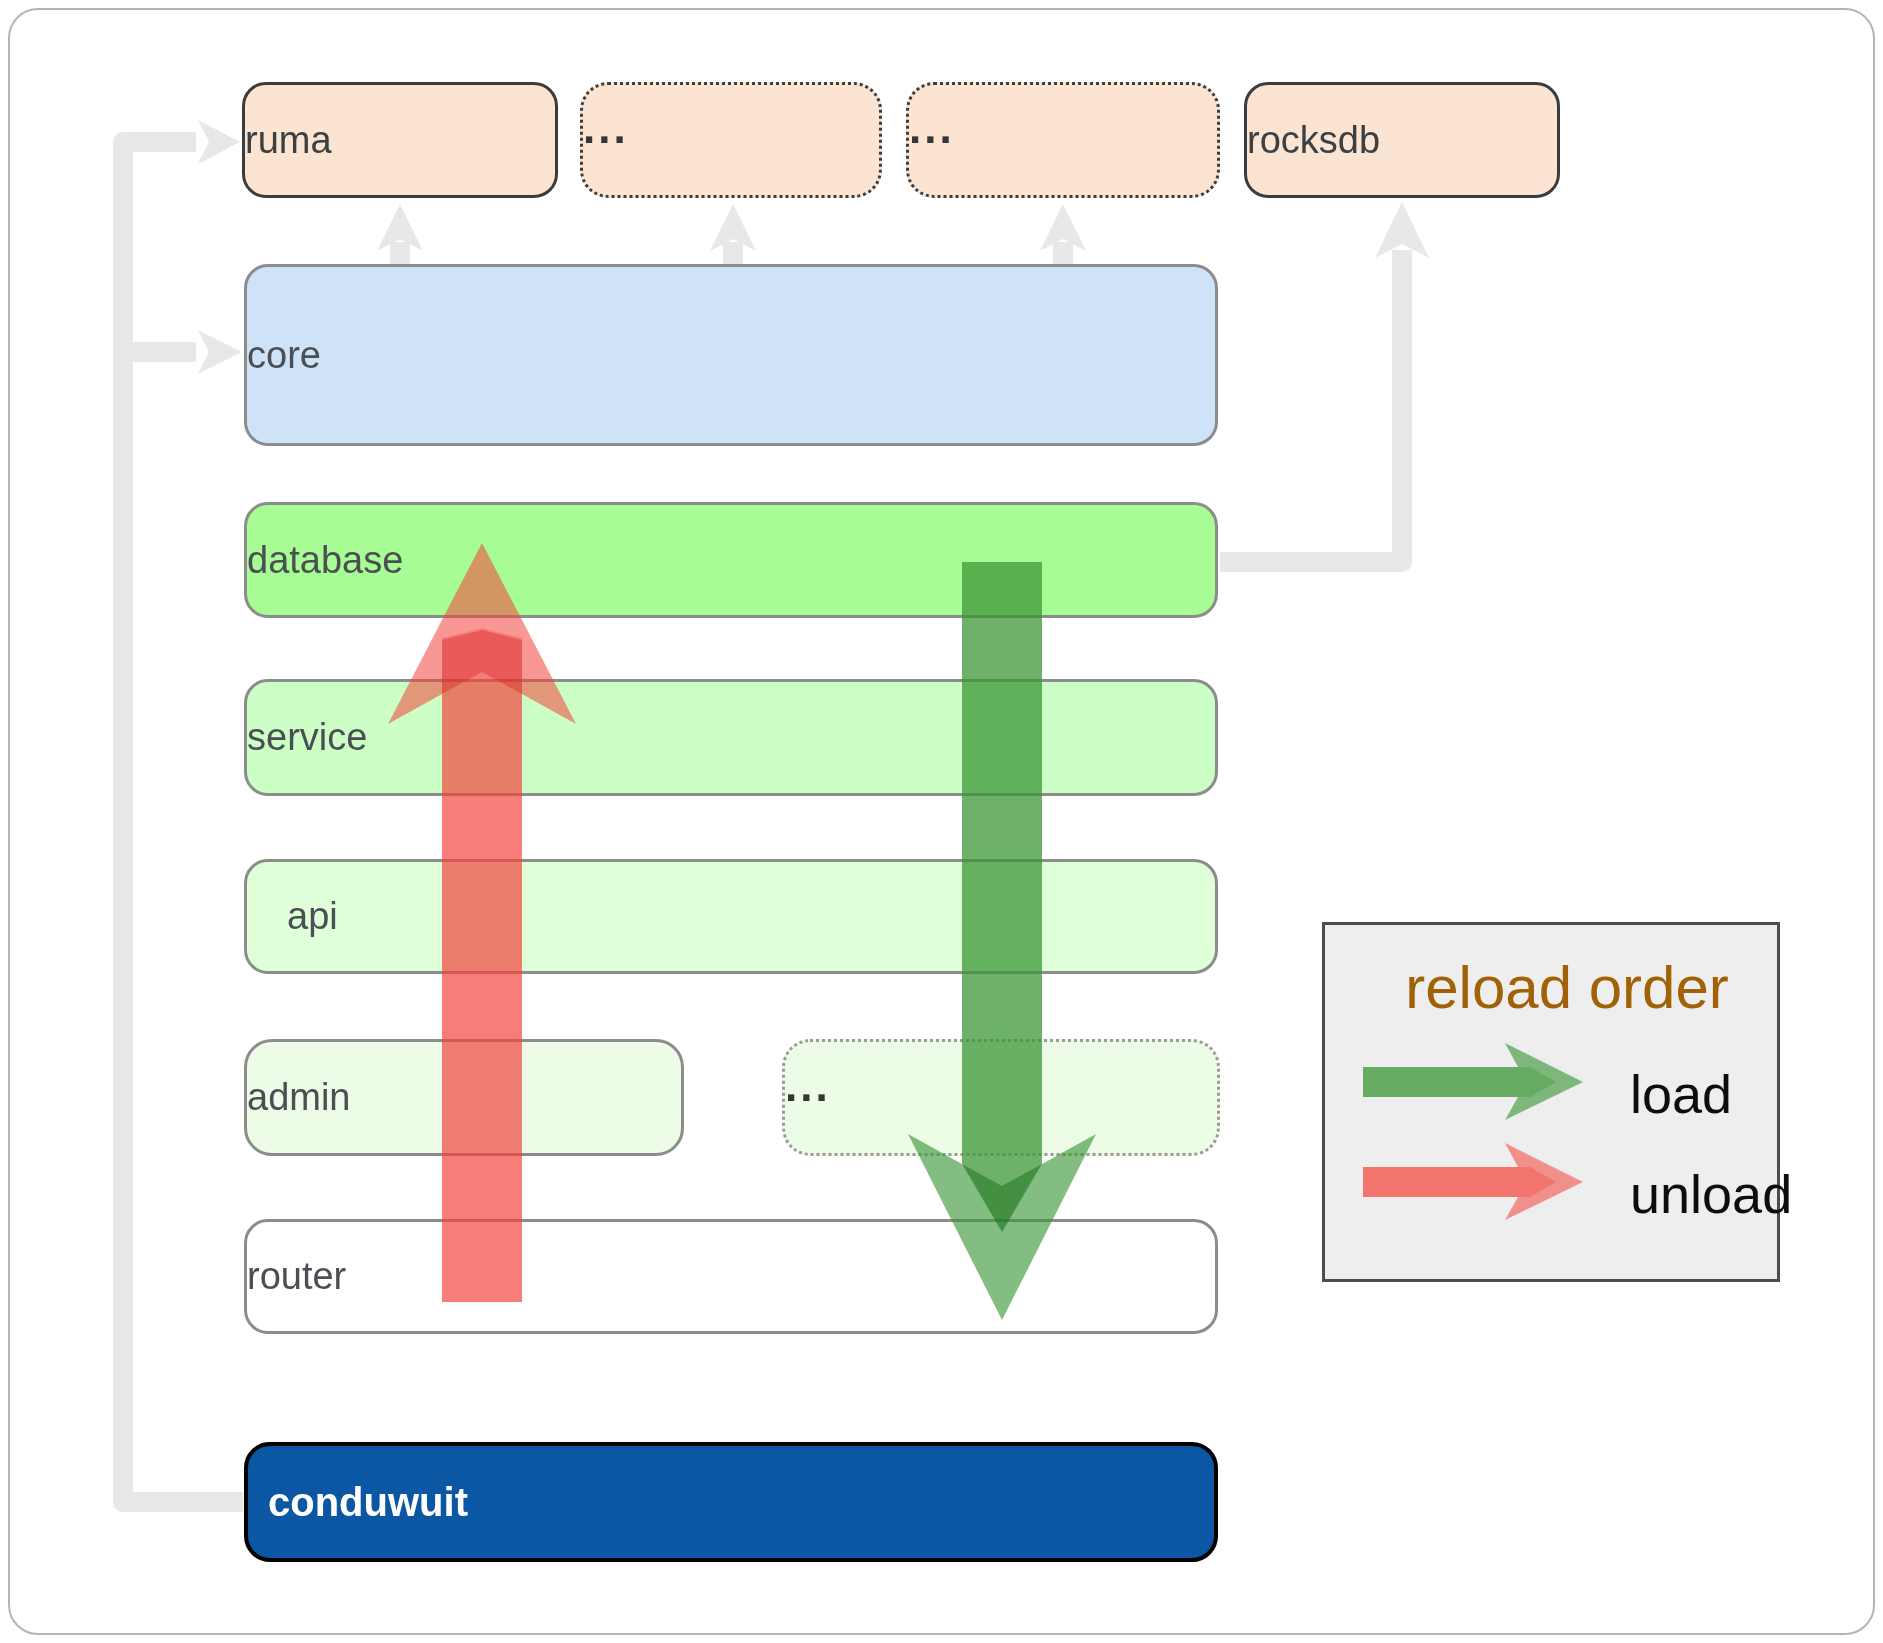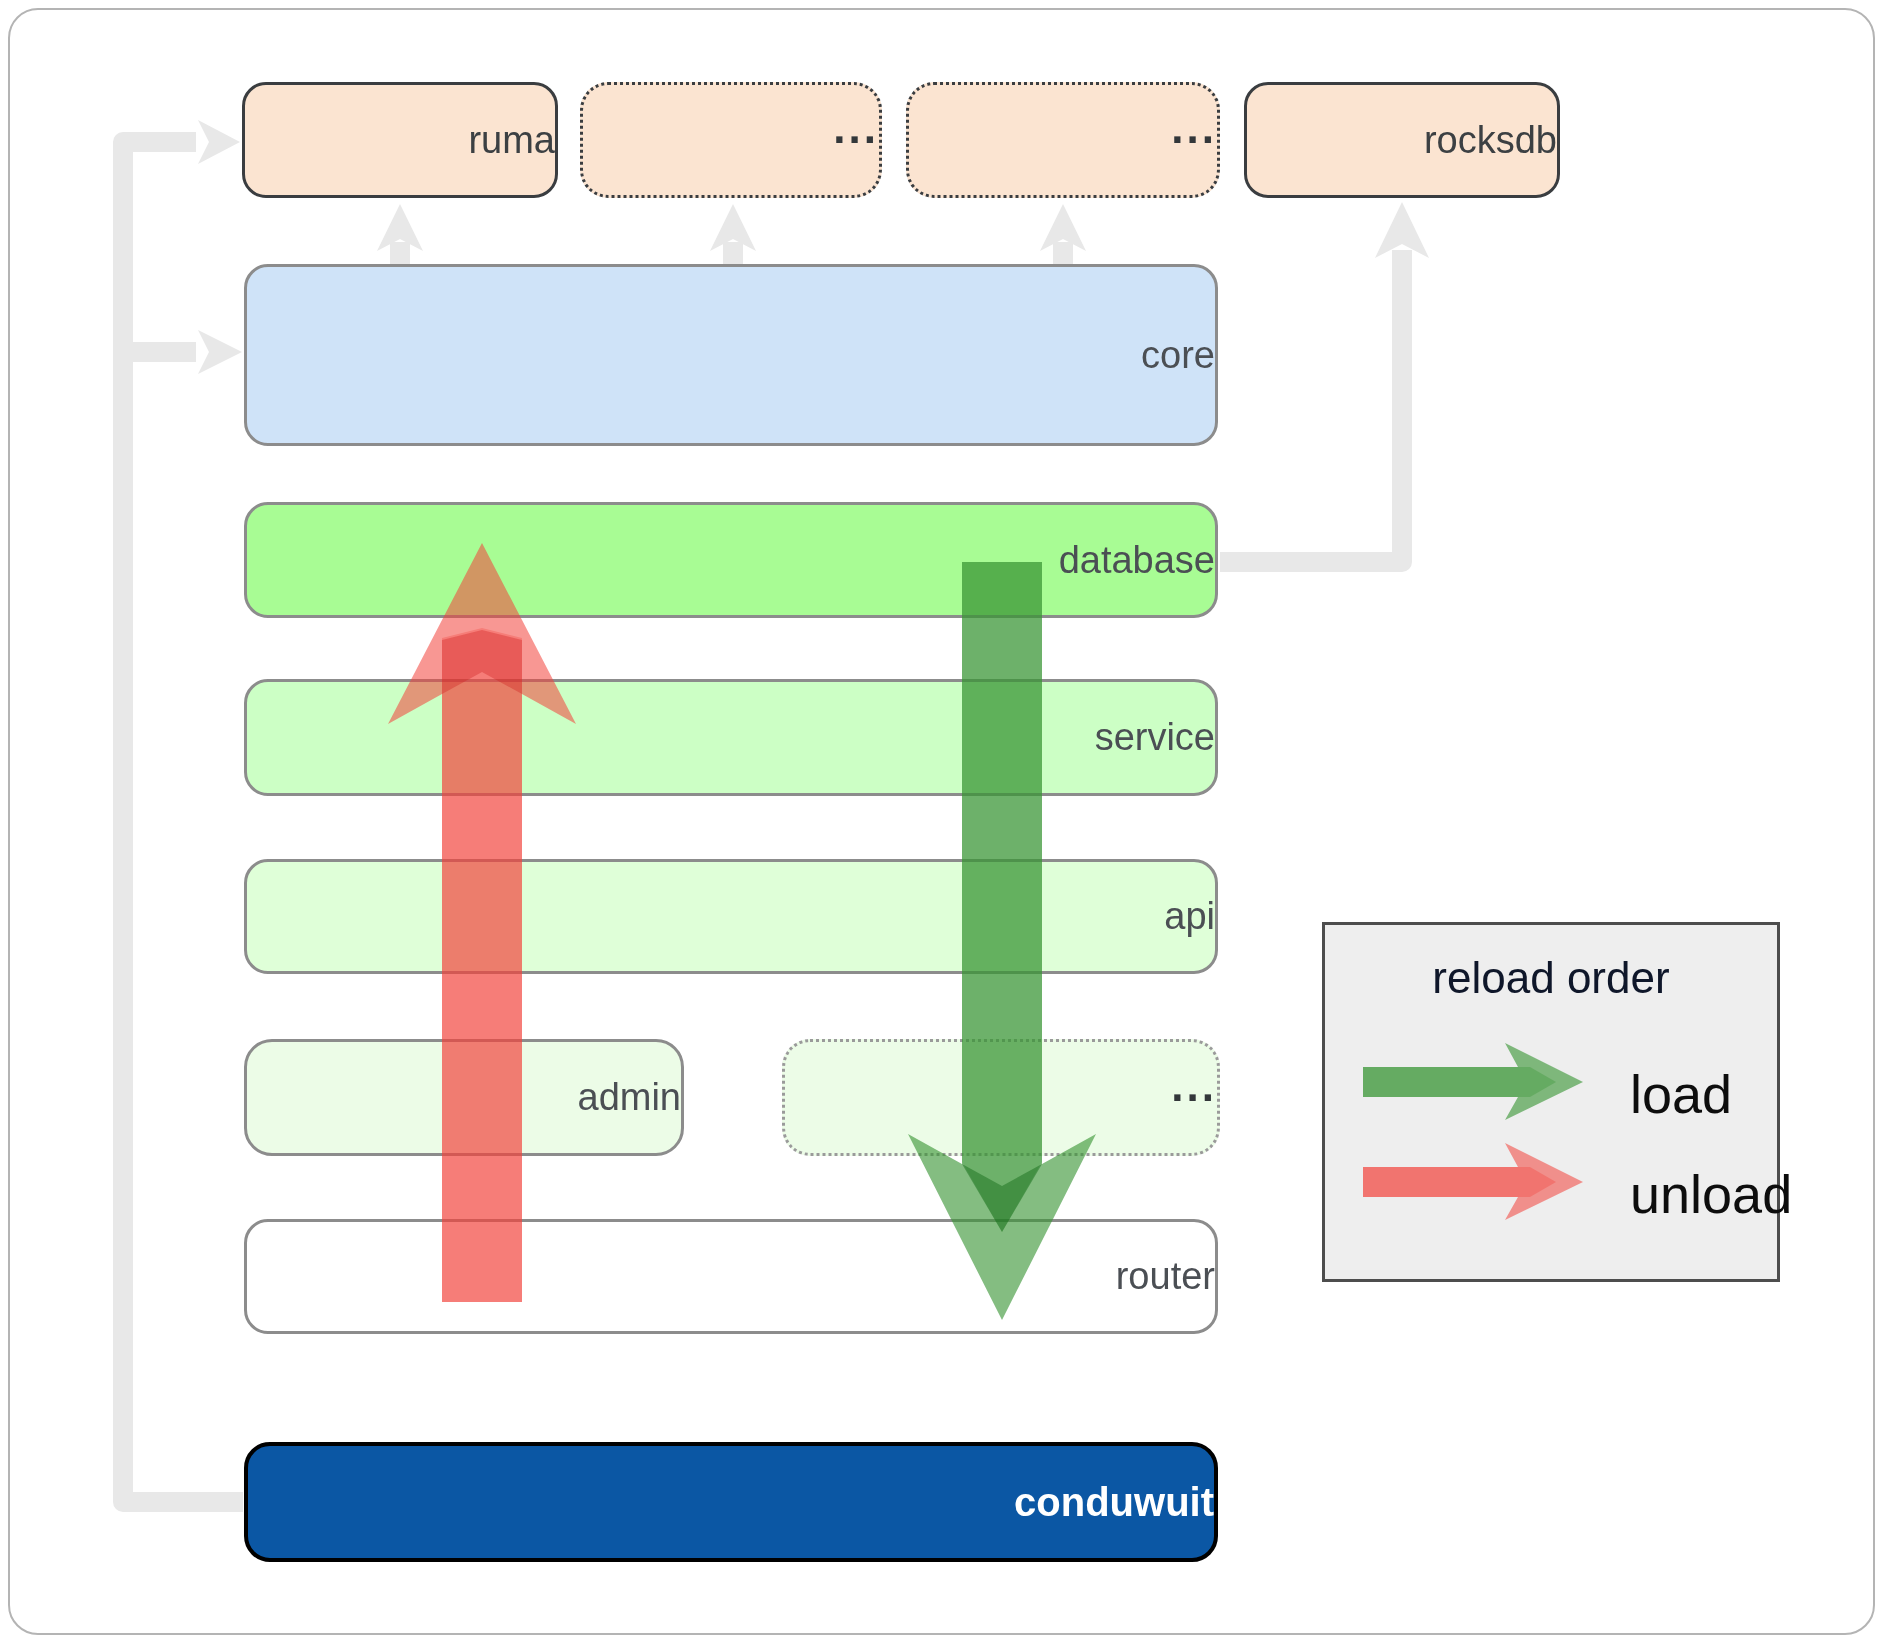--- a/index.html
+++ b/index.html
@@ -12,21 +12,21 @@
                  border:2px solid #b4b4b4; border-radius:30px; }
 
   svg.layer { position:absolute; left:0; top:0; width:1883px; height:1643px; }
   #connector-layer { z-index:1; }
   #box-layer { z-index:2; }
   #arrow-layer { z-index:3; pointer-events:none; }
 
   #box-layer { position:absolute; left:0; top:0; width:1883px; height:1643px; }
 
   .box { position:absolute; box-sizing:border-box; display:flex; align-items:center;
-         justify-content:flex-end; font-size:38px; color:#4b4f54; border-radius:24px;
+         justify-content:flex-start; font-size:38px; color:#4b4f54; border-radius:24px;
          background:#ffffff; }
   .box .lbl { position:relative; }
 
   .peach   { background:#fbe4d1; border:3px solid #3a3d40; color:#3c4043; }
   .peach.dotted { border:3px dotted #3a3d40; border-radius:28px; }
 
   .core    { background:#cfe3f8; border:3px solid #8c8c8c; }
   .database{ background:#a8fc94; border:3px solid #8c8c8c; }
   .service { background:#ccffc5; border:3px solid #8c8c8c; }
   .api     { background:#dfffd8; border:3px solid #8c8c8c; }
@@ -34,22 +34,22 @@
   .admin-dots { background:#ecfce7; border:3px dotted #9a9a9a; border-radius:28px; }
   .router  { background:#ffffff; border:3px solid #8c8c8c; }
   .conduwuit { background:#0b57a4; border:4px solid #000000; color:#ffffff;
                font-weight:bold; font-size:40px; border-radius:26px;padding-left:20px; }
 
   .dots-label { font-weight:800; font-size:44px; letter-spacing:3px;
                 transform:translateY(-12px); color:#33373a; }
 
   .legend { position:absolute; left:1322px; top:922px; width:458px; height:360px;
             box-sizing:border-box; background:#eeeeee; border:3px solid #4d4d4d; z-index:2; }
-  .legend-title { position:absolute; left:0; top:28px; width:100%; text-align:center;
-                  font-size:44px; color:#0f172a; }
+  .legend-title { position:absolute; left:16px; top:28px; width:100%; text-align:center;
+                  font-size:60px; color:#a16207; }
   .legend-label { position:absolute; left:305px; font-size:54px; color:#0d0d0d; }
   .legend-label.load-lbl { top:138px; }
   .legend-label.unload-lbl { top:238px; }
 </style>
 </head>
 <body>
 
 <div class="canvas">
 
   <div class="outer-frame"></div>

